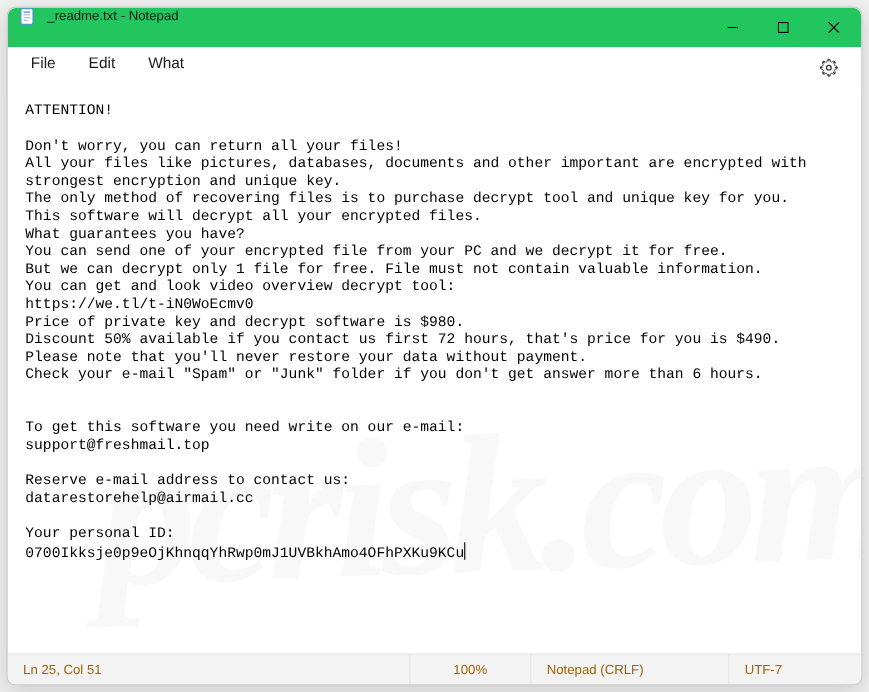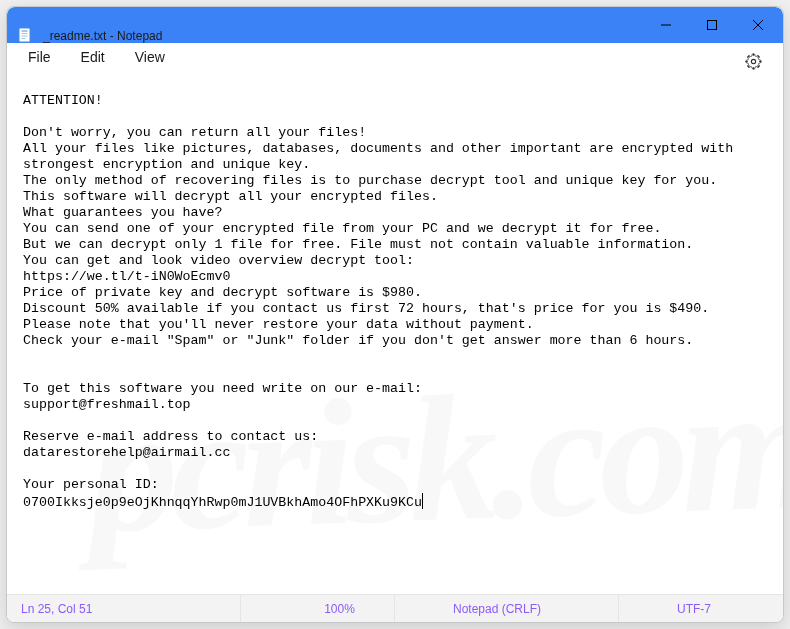--- a/index.html
+++ b/index.html
@@ -35,23 +35,23 @@
       font-style: italic;
       letter-spacing: -8px;
       pointer-events: none;
       transform: rotate(-2deg);
       font-family: Georgia, serif;
       z-index: 0;
     }
     .titlebar {
       height: 36px;
       display: flex;
-      align-items: flex-end;
+      align-items: flex-start;
       padding: 0 2px 0 10px;
-      background: #3b82f6;
+      background: #22c55e;
       border-top-left-radius: 8px;
       border-top-right-radius: 8px;
       position: relative;
       z-index: 2;
     }
     .title-icon {
       width: 16px;
       height: 16px;
       margin-right: 10px;
       display: flex;
@@ -121,24 +121,23 @@
       vertical-align: text-bottom;
       margin-bottom: 1px;
     }
     .statusbar {
       height: 28px;
       border-top: 1px solid #e5e5e5;
       background: #f3f3f3;
       display: flex;
       align-items: flex-start;
       font-size: 12px;
-      color: #8b5cf6;
+      color: #a16207;
       position: relative;
       z-index: 2;
-      gap: 44px;
     }
     .status-cell {
       padding: 0 14px;
       height: 100%;
       display: flex;
       align-items: center;
       border-right: 1px solid #e5e5e5;
     }
     .status-cell.first { flex: 1; border-right: 1px solid #e5e5e5; }
     .status-cell.zoom { width: 110px; justify-content: center; }
@@ -179,21 +178,21 @@
             <line x1="0" y1="0" x2="10" y2="10" stroke="#000" stroke-width="1"></line>
             <line x1="10" y1="0" x2="0" y2="10" stroke="#000" stroke-width="1"></line>
           </svg>
       </div>
     </div>
   </div>
 
   <div class="menubar">
     <div class="menu-item">File</div>
     <div class="menu-item">Edit</div>
-    <div class="menu-item">View</div>
+    <div class="menu-item">What</div>
     <div class="menu-spacer"></div>
     <div class="settings-icon">
       <svg width="17" height="17" viewBox="0 0 24 24" fill="none" stroke="#333" stroke-width="1.6">
         <circle cx="12" cy="12" r="3"></circle>
         <path d="M12 1v3M12 20v3M4.22 4.22l2.12 2.12M17.66 17.66l2.12 2.12M1 12h3M20 12h3M4.22 19.78l2.12-2.12M17.66 6.34l2.12-2.12"></path>
         <path d="M19.4 15a1.65 1.65 0 0 0 .33 1.82l.06.06a2 2 0 1 1-2.83 2.83l-.06-.06a1.65 1.65 0 0 0-1.82-.33 1.65 1.65 0 0 0-1 1.51V21a2 2 0 0 1-4 0v-.09a1.65 1.65 0 0 0-1-1.51 1.65 1.65 0 0 0-1.82.33l-.06.06a2 2 0 1 1-2.83-2.83l.06-.06a1.65 1.65 0 0 0 .33-1.82 1.65 1.65 0 0 0-1.51-1H3a2 2 0 0 1 0-4h.09a1.65 1.65 0 0 0 1.51-1 1.65 1.65 0 0 0-.33-1.82l-.06-.06a2 2 0 1 1 2.83-2.83l.06.06a1.65 1.65 0 0 0 1.82.33h0a1.65 1.65 0 0 0 1-1.51V3a2 2 0 0 1 4 0v.09a1.65 1.65 0 0 0 1 1.51h0a1.65 1.65 0 0 0 1.82-.33l.06-.06a2 2 0 1 1 2.83 2.83l-.06.06a1.65 1.65 0 0 0-.33 1.82v0a1.65 1.65 0 0 0 1.51 1H21a2 2 0 0 1 0 4h-.09a1.65 1.65 0 0 0-1.51 1z" stroke-width="1.2"></path>
       </svg>
     </div>
   </div>
 

